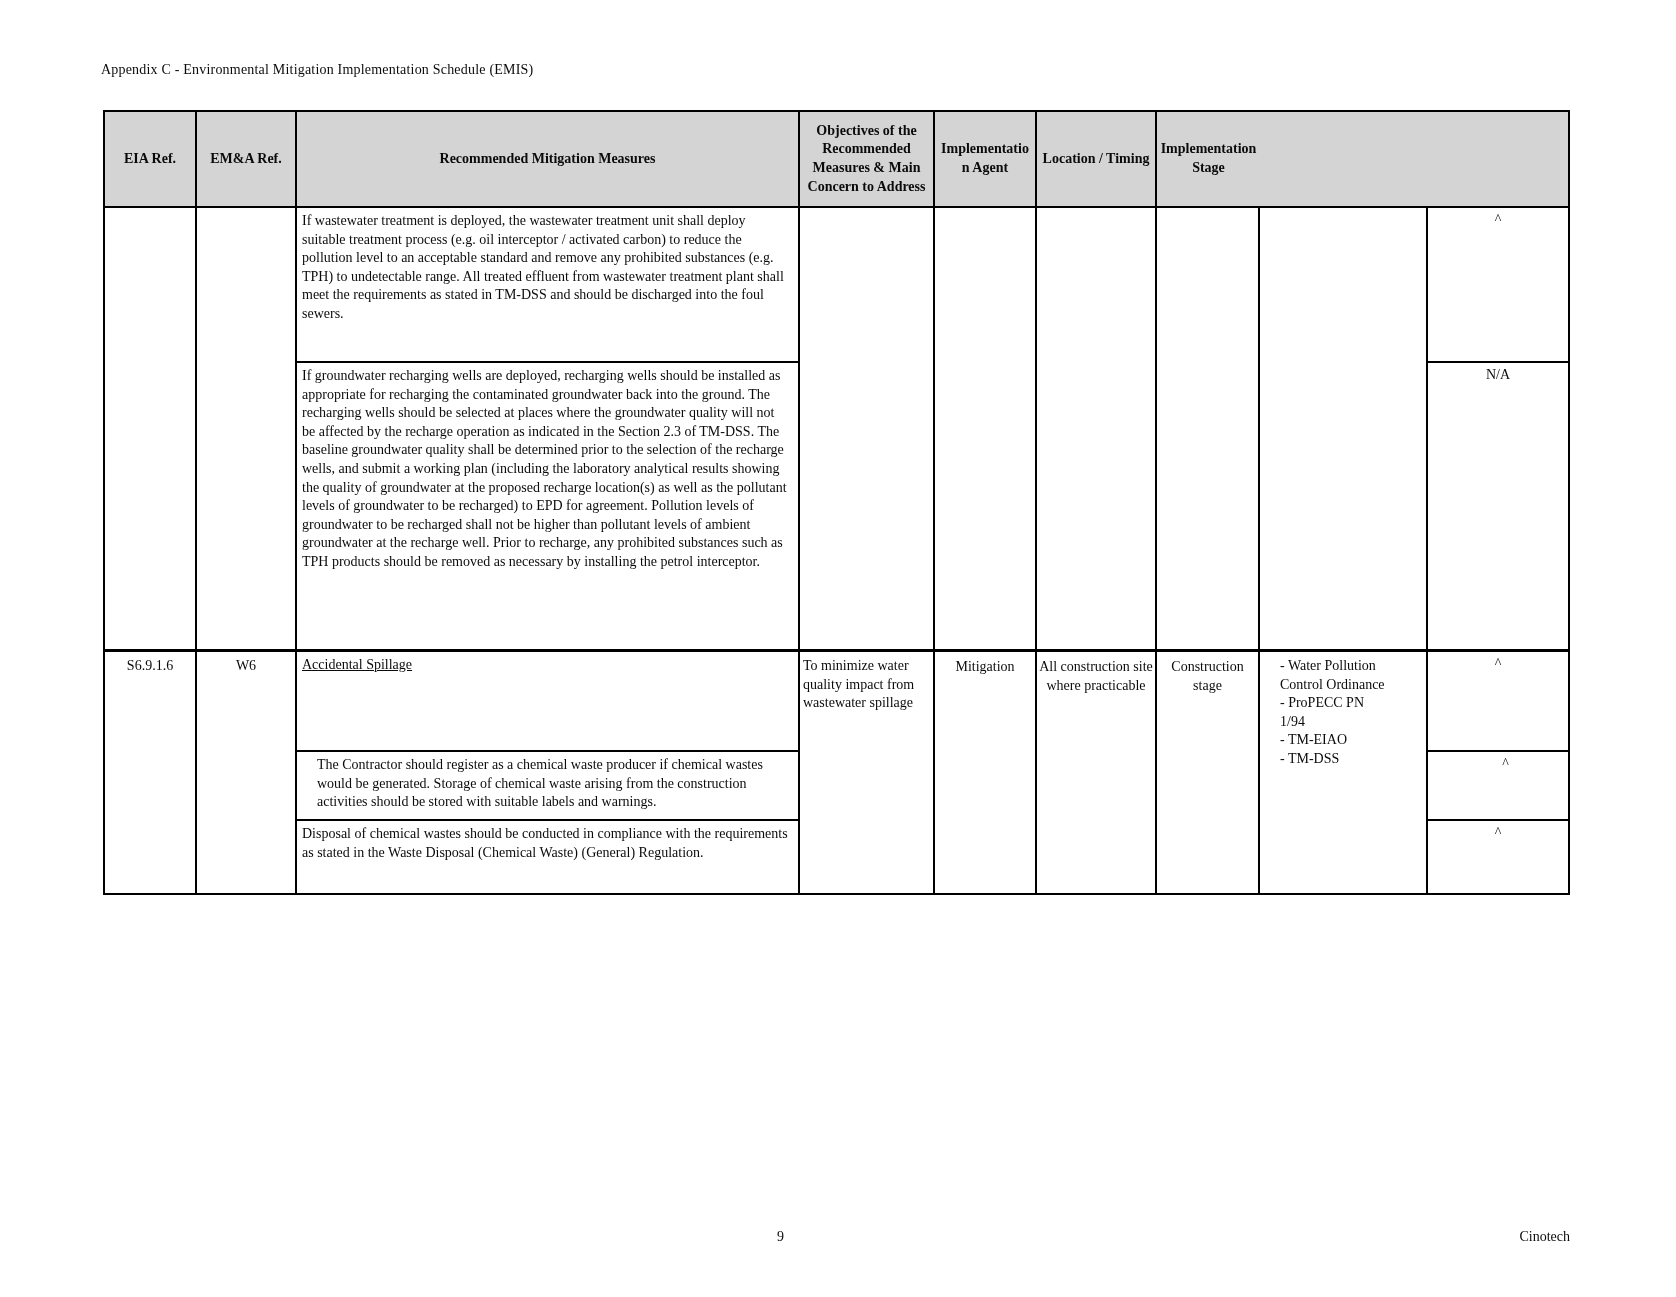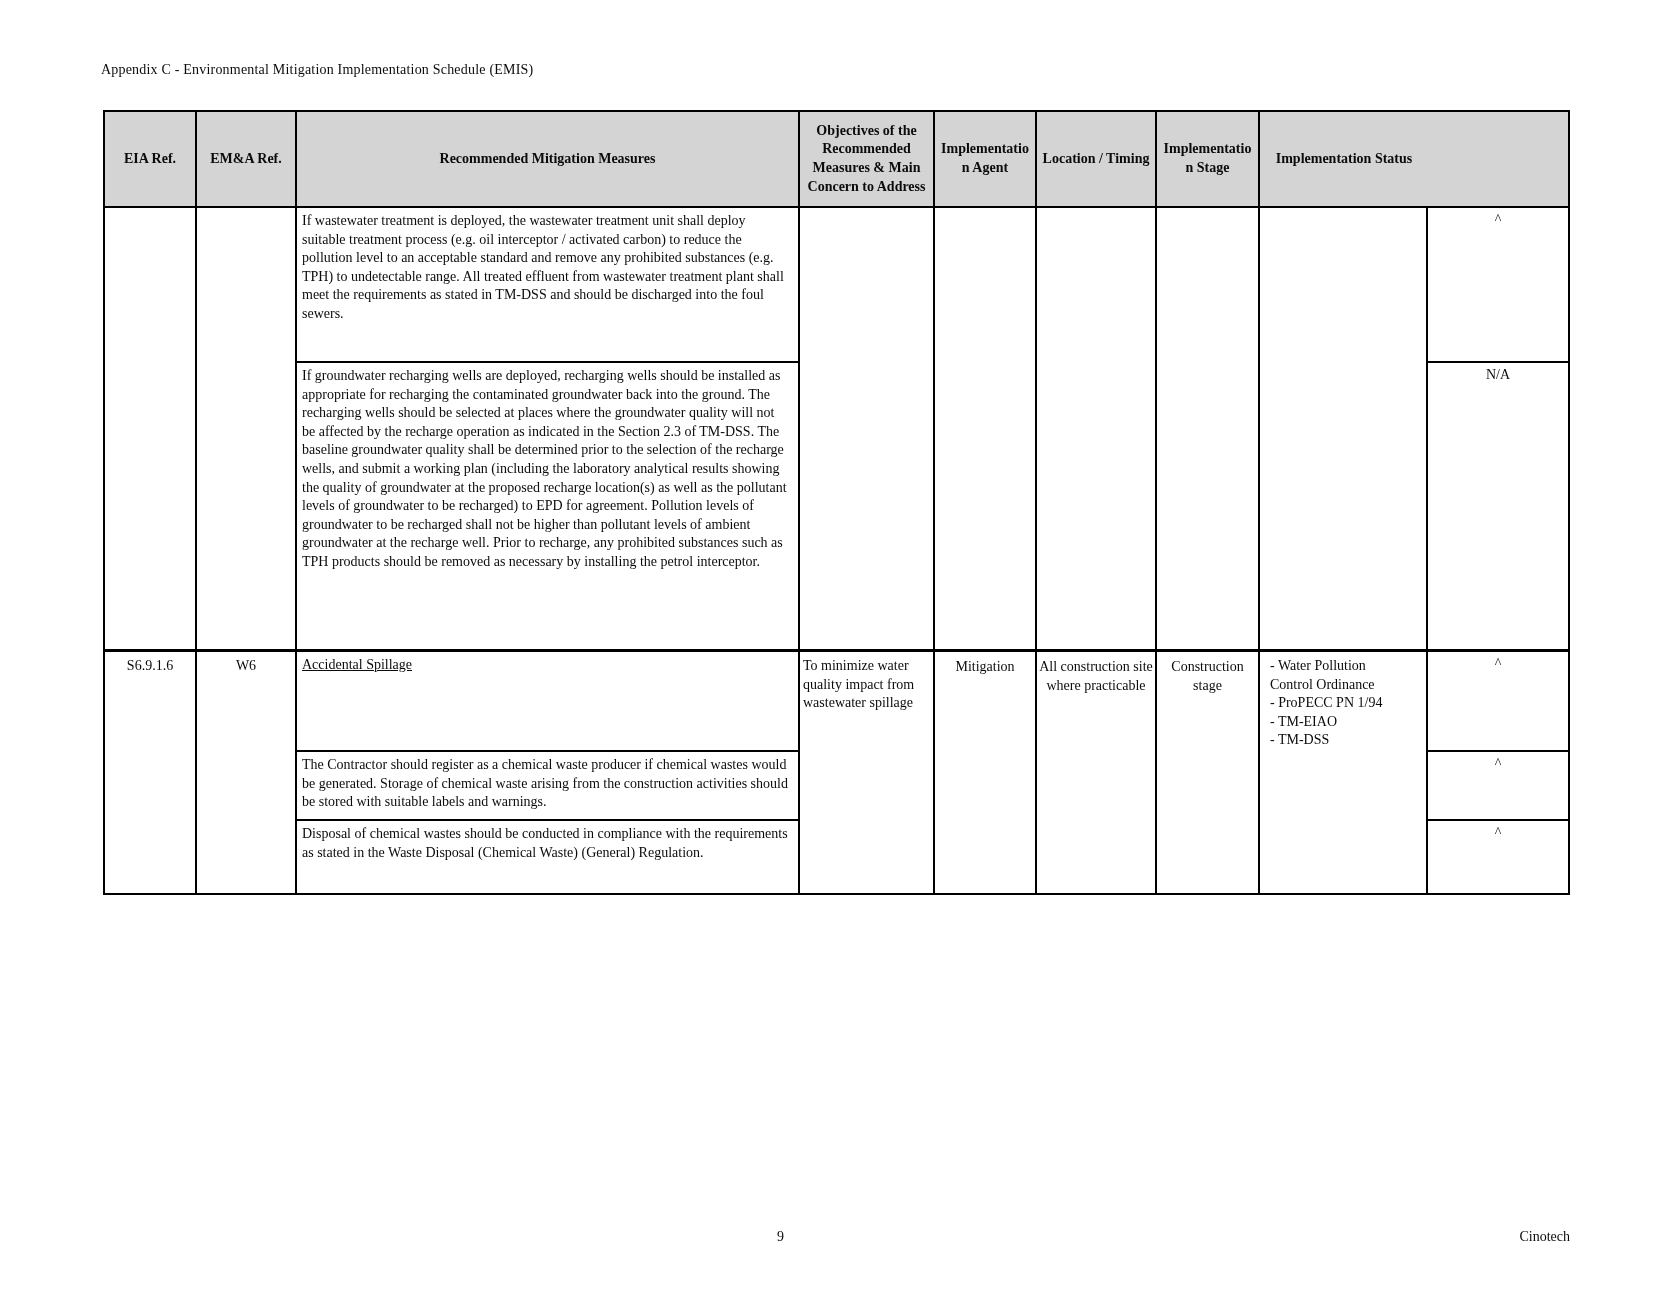--- a/index.html
+++ b/index.html
@@ -24,30 +24,30 @@
     line-height: 1.34; padding: 1px 3px; overflow-wrap: break-word; word-wrap: break-word;
   }
 
   .blk1 { height: 444px; border-bottom: 3px solid #000; }
   .blk2 { height: 241px; }
 
   .stack { display: flex; flex-direction: column; }
   .sub { width: 100%; }
   .s155 { height: 155px; border-bottom: 2px solid #000; }
   .s100 { height: 100px; border-bottom: 2px solid #000; }
-  .s69  { height: 69px;  border-bottom: 2px solid #000; }
+  .s69  { height: 69px;  border-bottom: 2px solid #000; padding-left: 15px; }
   .sfill { flex: 1 1 auto; }
 
   .mtext { display: block; padding: 4px 8px 2px 5px; line-height: 1.33; text-align: left; }
   .mheading { display: block; text-decoration: underline; }
   .status { text-align: center; padding-top: 4px; line-height: 1.2; }
   .refcell { text-align: center; padding-top: 6px; }
   .objcell { padding: 5px 2px 2px 3px; line-height: 1.33; }
   .ctrcell { text-align: center; padding-top: 6px; line-height: 1.33; }
-  .reqcell { padding: 5px 38px 2px 10px; line-height: 1.33; white-space: pre-line; }
+  .reqcell { padding: 5px 38px 2px 20px; line-height: 1.33; white-space: pre-line; }
 
   .footer-num { position: absolute; left: 777px; top: 1229px; font-size: 14px; }
   .footer-co  { position: absolute; right: 106px; top: 1229px; font-size: 14px; }
 </style>
 </head>
 <body>
 
 <div class="page-title">Appendix C - Environmental Mitigation Implementation Schedule (EMIS)</div>
 
 <div class="emis">
@@ -66,23 +66,20 @@
         <span class="hlabel">Objectives of the Recommended Measures &amp; Main Concern to Address</span>
       </div>
     <div class="c">
         <span class="hlabel">Implementation Agent</span>
       </div>
     <div class="c">
         <span class="hlabel">Location / Timing</span>
       </div>
     <div class="c">
         <span class="hlabel">Implementation Stage</span>
-      </div>
-    <div class="c">
-        <span class="hlabel">Implementation Status</span>
       </div>
   </div>
 
   <div class="row blk1">
     <div class="c"></div>
     <div class="c"></div>
     <div class="c stack">
       <div class="sub s155">
         <span class="mtext">If wastewater treatment is deployed, the wastewater treatment unit shall deploy suitable treatment process (e.g. oil interceptor / activated carbon) to reduce the pollution level to an acceptable standard and remove any prohibited substances (e.g. TPH) to undetectable range. All treated effluent from wastewater treatment plant shall meet the requirements as stated in TM-DSS and should be discharged into the foul sewers.</span>
       </div>

